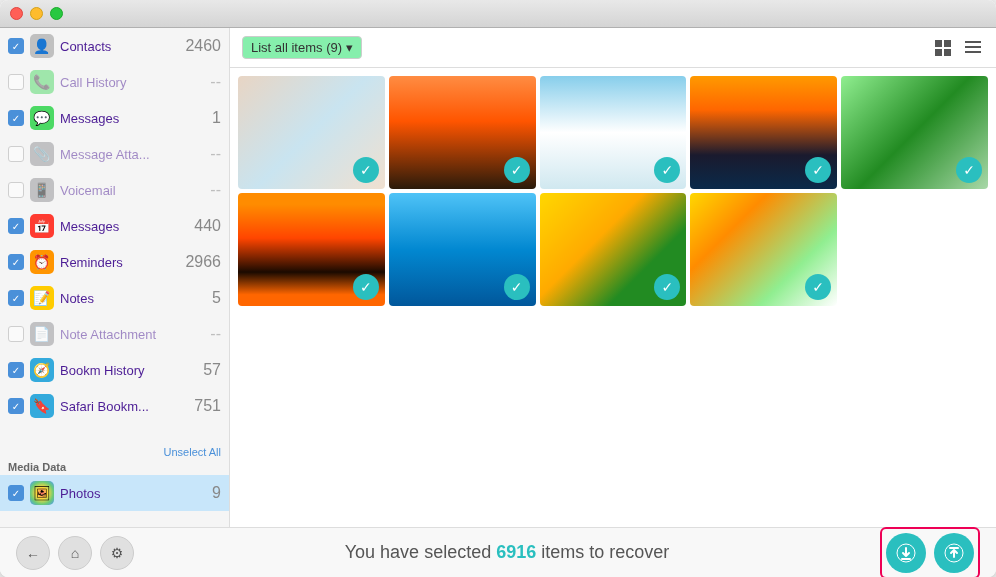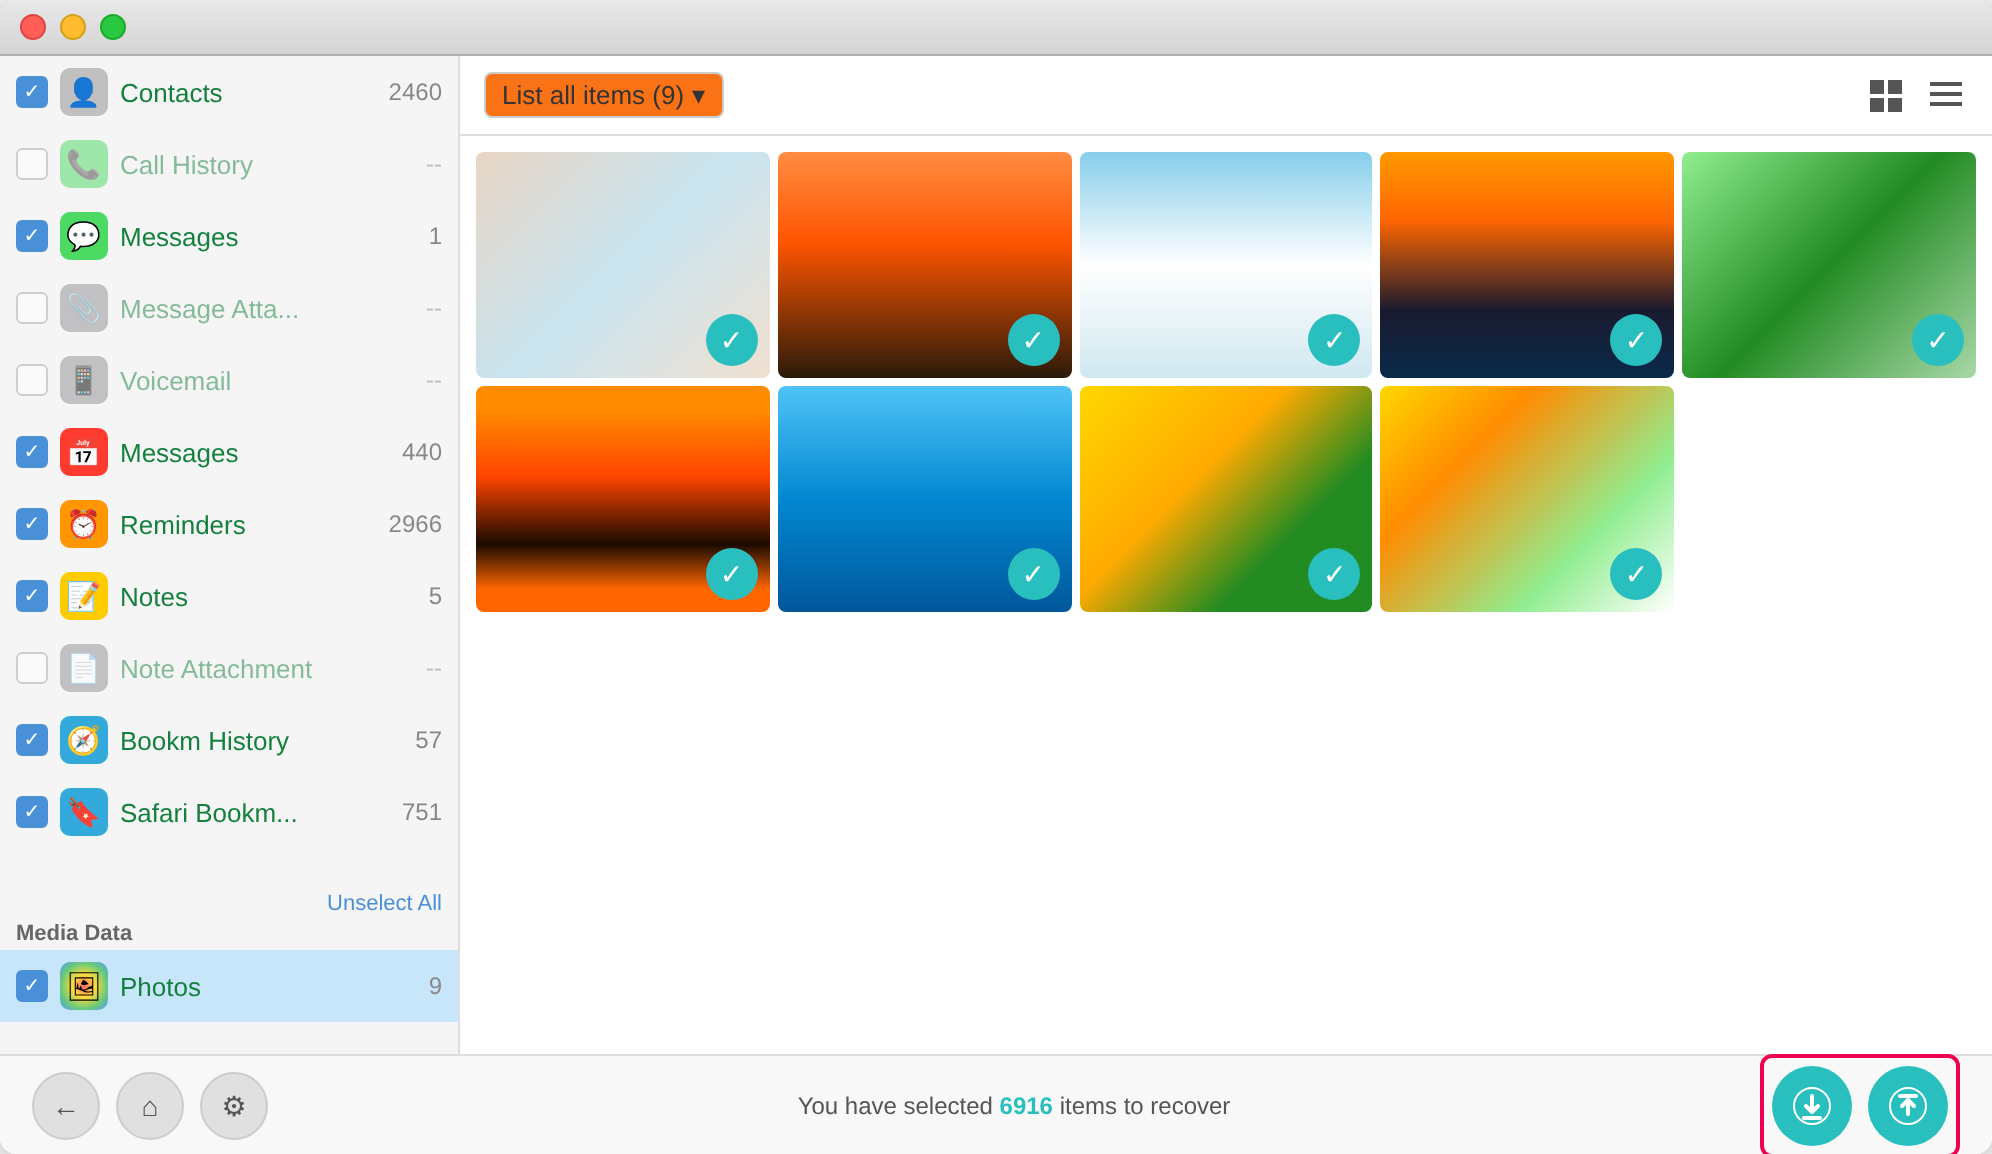--- a/index.html
+++ b/index.html
@@ -16,41 +16,41 @@
     .content { display: flex; flex: 1; overflow: hidden; }
 
     
     .sidebar { width: 230px; background: #f5f5f5; border-right: 1px solid #ddd; display: flex; flex-direction: column; overflow-y: auto; }
     .sidebar-item { display: flex; align-items: center; padding: 5px 8px; cursor: pointer; gap: 6px; min-height: 36px; }
     .sidebar-item.active { background: #c8e6fa; }
     .sidebar-item.disabled { opacity: 0.5; }
     .sidebar-checkbox { width: 16px; height: 16px; border: 1px solid #aaa; border-radius: 3px; display: flex; align-items: center; justify-content: center; flex-shrink: 0; background: #fff; }
     .sidebar-checkbox.checked { background: #4a90d9; border-color: #4a90d9; color: #fff; font-size: 10px; }
     .sidebar-icon { width: 24px; height: 24px; border-radius: 5px; display: flex; align-items: center; justify-content: center; flex-shrink: 0; font-size: 14px; }
-    .sidebar-label { font-size: 13px; color: #15803d; flex: 1; }
-    .sidebar-count { font-size: 12px; color: #888; flex-shrink: 0; }
+    .sidebar-label { font-size: 13px; color: #4c1d95; flex: 1; }
+    .sidebar-count { font-size: 16px; color: #888; flex-shrink: 0; }
 
     .sidebar-section-header { padding: 6px 8px 2px 8px; display: flex; justify-content: space-between; align-items: center; }
     .sidebar-section-label { font-size: 11px; color: #666; font-weight: 600; margin-top: 31px; }
     .sidebar-section-action { font-size: 11px; color: #4a90d9; cursor: pointer; }
 
     
     .main { flex: 1; display: flex; flex-direction: column; background: #fff; }
     .main-toolbar { height: 40px; border-bottom: 1px solid #ddd; display: flex; align-items: center; padding: 0 12px; justify-content: space-between; }
-    .list-all-btn { display: flex; align-items: center; gap: 4px; font-size: 13px; color: #333; cursor: pointer; border: 1px solid #ccc; border-radius: 4px; padding: 3px 8px; background: #f97316; }
+    .list-all-btn { display: flex; align-items: center; gap: 4px; font-size: 13px; color: #333; cursor: pointer; border: 1px solid #ccc; border-radius: 4px; padding: 3px 8px; background: #86efac; }
     .toolbar-right { display: flex; gap: 8px; }
     .view-btn { width: 22px; height: 18px; cursor: pointer; display: flex; align-items: center; justify-content: center; }
 
     .photos-grid { display: grid; grid-template-columns: repeat(5, 1fr); gap: 4px; padding: 8px; flex: 1; overflow-y: auto; align-content: start; }
     .photo-item { position: relative; aspect-ratio: 1.3; border-radius: 4px; overflow: hidden; cursor: pointer; }
     .photo-check { position: absolute; bottom: 6px; right: 6px; width: 26px; height: 26px; border-radius: 50%; background: #2abfbf; display: flex; align-items: center; justify-content: center; color: #fff; font-size: 14px; }
 
     
     .status-bar { height: 50px; border-top: 1px solid #ddd; background: #f8f8f8; display: flex; align-items: center; justify-content: space-between; padding: 0 16px; }
-    .status-text { font-size: 12px; color: #555; }
+    .status-text { font-size: 18px; color: #555; }
     .status-count { color: #2abfbf; font-weight: 600; }
     .action-buttons { display: flex; gap: 8px; padding: 4px; border: 2px solid #e05; border-radius: 6px; }
     .action-btn { width: 40px; height: 40px; border-radius: 50%; background: #2abfbf; display: flex; align-items: center; justify-content: center; cursor: pointer; color: #fff; font-size: 18px; }
 
     
     .nav-buttons { display: flex; gap: 8px; }
     .nav-btn { width: 34px; height: 34px; border-radius: 50%; background: #e0e0e0; display: flex; align-items: center; justify-content: center; cursor: pointer; font-size: 14px; color: #555; border: 1px solid #ccc; }
 
     
     .photo-anime { background: linear-gradient(135deg, #e8d5c4 0%, #c9e4f0 50%, #f0e0d0 100%); }

